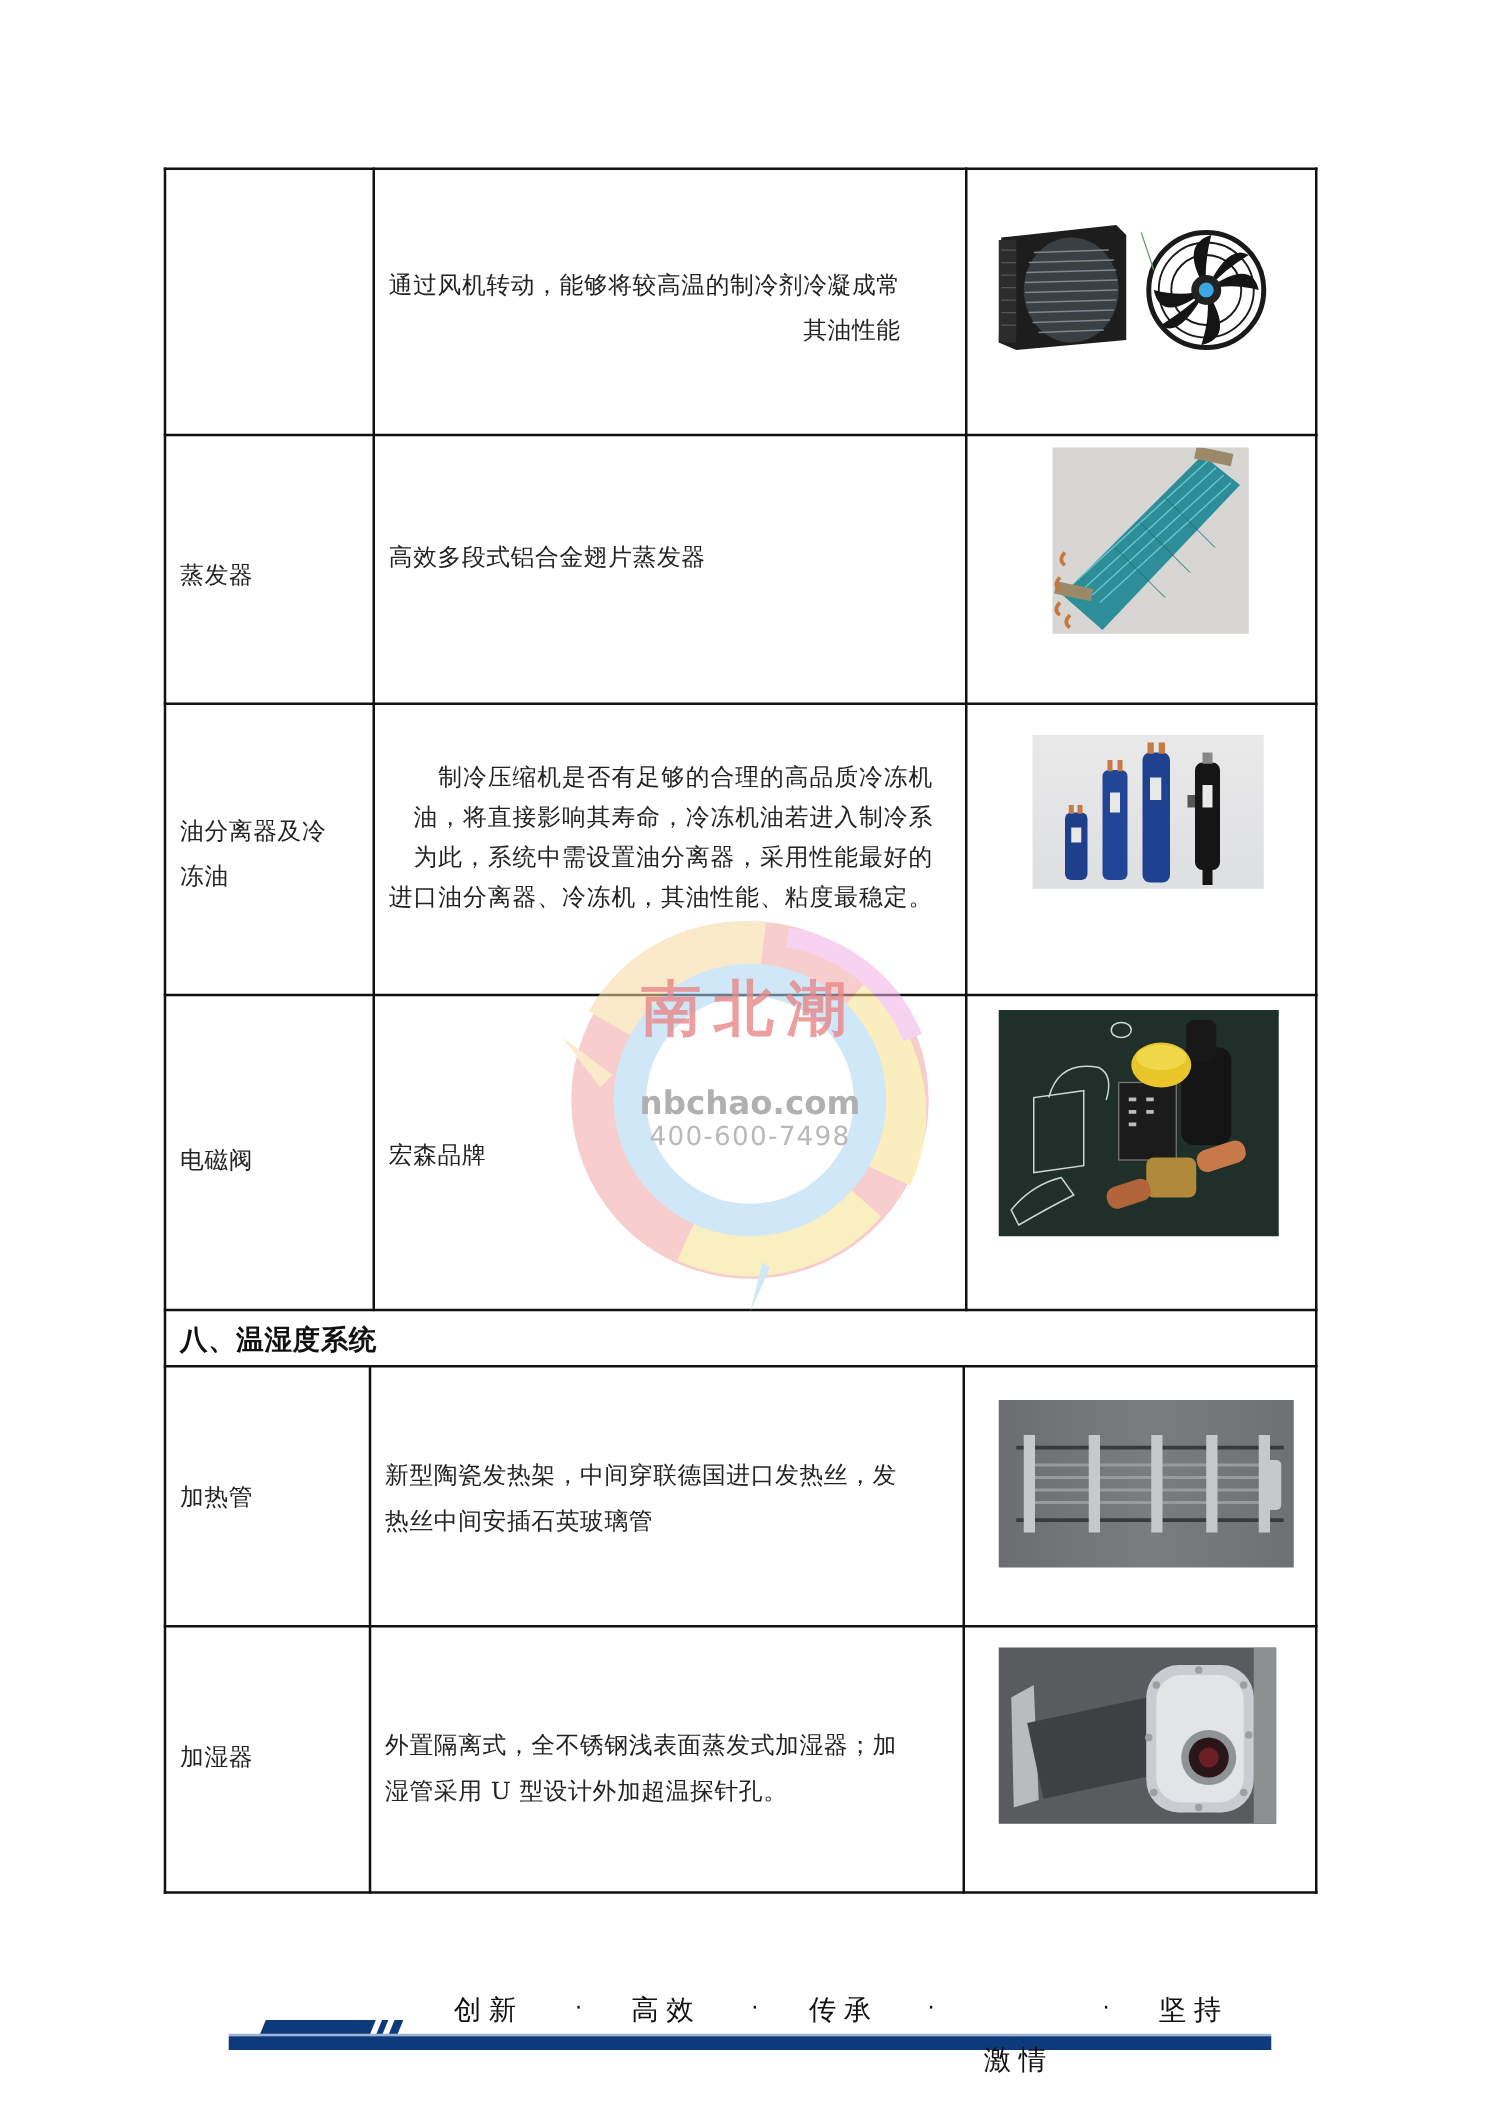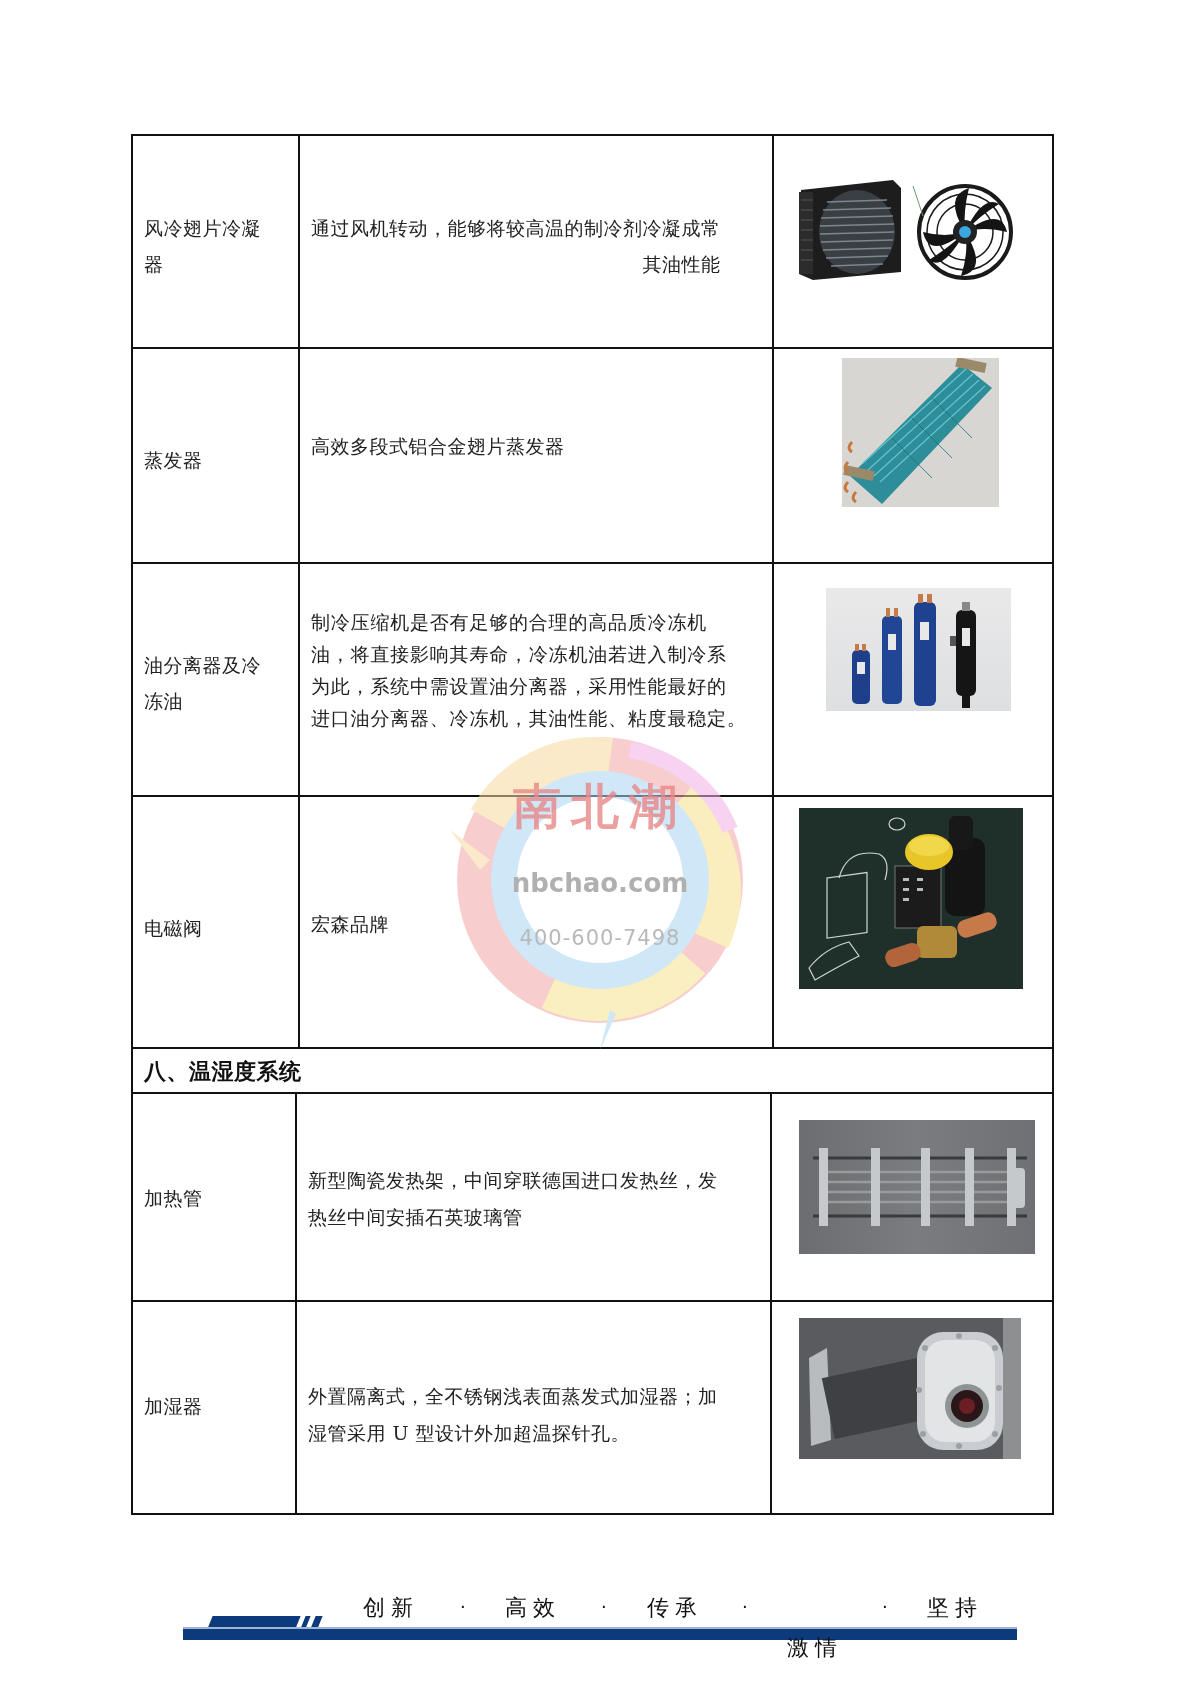--- a/index.html
+++ b/index.html
@@ -18,21 +18,21 @@
   .section-title { position: absolute; font-family: "DejaVu Sans", "Liberation Sans", sans-serif;
                    font-weight: bold; font-size: 22px; color: #111; letter-spacing: 0.5px; }
 
   .photo { position: absolute; overflow: hidden; }
 
   
   .watermark { position: absolute; left: 430px; top: 710px; width: 340px; height: 340px; pointer-events: none; opacity: 0.55; }
   .wm-text { position: absolute; text-align: center; width: 340px; left: 430px; pointer-events: none; }
   .wm-cn { top: 775px; font-size: 48px; color: #e88888; font-family: "DejaVu Serif", serif; font-weight: bold; letter-spacing: 10px; opacity: 0.8; }
   .wm-en { top: 868px; font-size: 26px; color: #b0b0b0; font-family: "DejaVu Sans", sans-serif; font-weight: bold; }
-  .wm-phone { top: 926px; font-size: 21px; color: #b9b9b9; font-family: "DejaVu Sans", sans-serif; letter-spacing: 1px; }
+  .wm-phone { top: 897px; font-size: 21px; color: #b9b9b9; font-family: "DejaVu Sans", sans-serif; letter-spacing: 1px; }
 
   
   .footer-bar { position: absolute; left: 183px; top: 1629px; width: 834px; height: 11px; background: #0c3a7a; }
   .footer-line { position: absolute; left: 183px; top: 1627px; width: 834px; height: 2px; background: #9fb4d6; }
   .footer-slant { position: absolute; background: #0c3a7a; transform: skewX(-22deg); }
   .footer-motto { position: absolute; top: 1593px; font-family: "DejaVu Sans", "Liberation Sans", sans-serif;
                   font-size: 22px; color: #111; letter-spacing: 6px; }
   .footer-dot { position: absolute; top: 1596px; font-family: "DejaVu Sans", sans-serif; font-size: 18px; color: #111; }
 </style>
 </head>
@@ -49,24 +49,20 @@
   <div class="hline" style="left:131px; top:1300px; width:923px;"></div>
   <div class="hline" style="left:131px; top:1513px; width:923px;"></div>
 
   <div class="vline" style="left:131px; top:134px; height:1381px;"></div>
   <div class="vline" style="left:1052px; top:134px; height:1381px;"></div>
   <div class="vline" style="left:298px; top:134px; height:915px;"></div>
   <div class="vline" style="left:772px; top:134px; height:915px;"></div>
   <div class="vline" style="left:295px; top:1092px; height:423px;"></div>
   <div class="vline" style="left:770px; top:1092px; height:423px;"></div>
 
-  <div class="cell-text" style="left:144px; top:210px;">
-    <div>风冷翅片冷凝</div>
-    <div>器</div>
-  </div>
   <div class="cell-text" style="left:311px; top:210px;text-align:right;">
     <div>通过风机转动，能够将较高温的制冷剂冷凝成常</div>
     <div>其油性能</div>
   </div>
   <div class="photo" style="left:793px; top:176px; width:230px; height:110px;">
     <svg width="230" height="110" viewBox="0 0 230 110">
 
       <polygon points="8,14 100,4 108,12 108,96 20,104 6,98" fill="#1d1d1d"></polygon>
       <rect x="6" y="16" width="14" height="82" fill="#2c2c2c"></rect>
       <g stroke="#555" stroke-width="1">
@@ -136,21 +132,21 @@
         <path d="M10,84 q-6,6 0,10"></path>
           <path d="M14,134 q-6,6 0,10"></path>
       </g>
     </svg>
   </div>
 
   <div class="cell-text" style="left:144px; top:647px;">
     <div>油分离器及冷</div>
     <div>冻油</div>
   </div>
-  <div class="cell-text tight" style="left:311px; top:606px;">
+  <div class="cell-text tight" style="left:311px; top:606px;text-align:right;">
     <div>制冷压缩机是否有足够的合理的高品质冷冻机</div>
     <div>油，将直接影响其寿命，冷冻机油若进入制冷系</div>
     <div>为此，系统中需设置油分离器，采用性能最好的</div>
     <div>进口油分离器、冷冻机，其油性能、粘度最稳定。</div>
   </div>
   <div class="photo" style="left:826px; top:588px; width:185px; height:123px; background:linear-gradient(#e9e9ea,#dedfe1);">
     <svg width="185" height="123" viewBox="0 0 185 123">
       <rect x="26" y="62" width="18" height="54" rx="5" fill="#1d3f8c"></rect>
       <rect x="56" y="28" width="20" height="88" rx="5" fill="#214695"></rect>
       <rect x="88" y="14" width="22" height="104" rx="6" fill="#1f4290"></rect>

